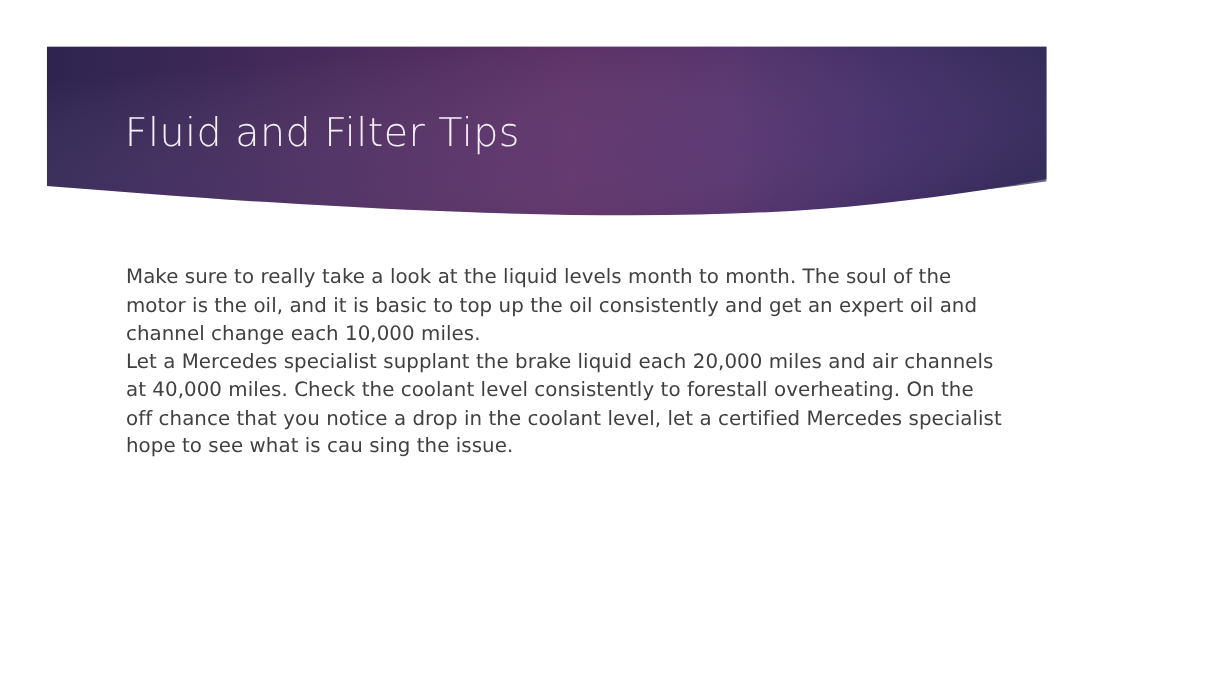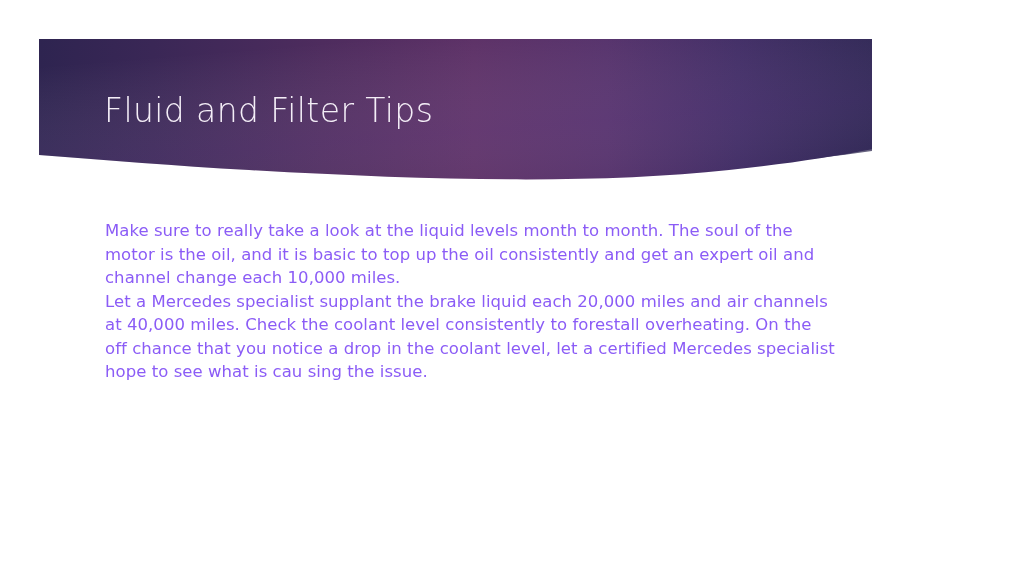--- a/index.html
+++ b/index.html
@@ -67,21 +67,21 @@
     left: 105px;
     top: 219px;
     width: 730px;
   }
   .para {
     margin: 0;
     font-family: "DejaVu Sans", sans-serif;
     font-weight: 400;
     font-size: 16.5px;
     line-height: 23.5px;
-    color: #8b5cf6;
+    color: #404040;
     letter-spacing: 0.05px;
   }
   .para + .para {
   }
 </style>
 </head>
 <body>
 
 <div class="slide">
 

